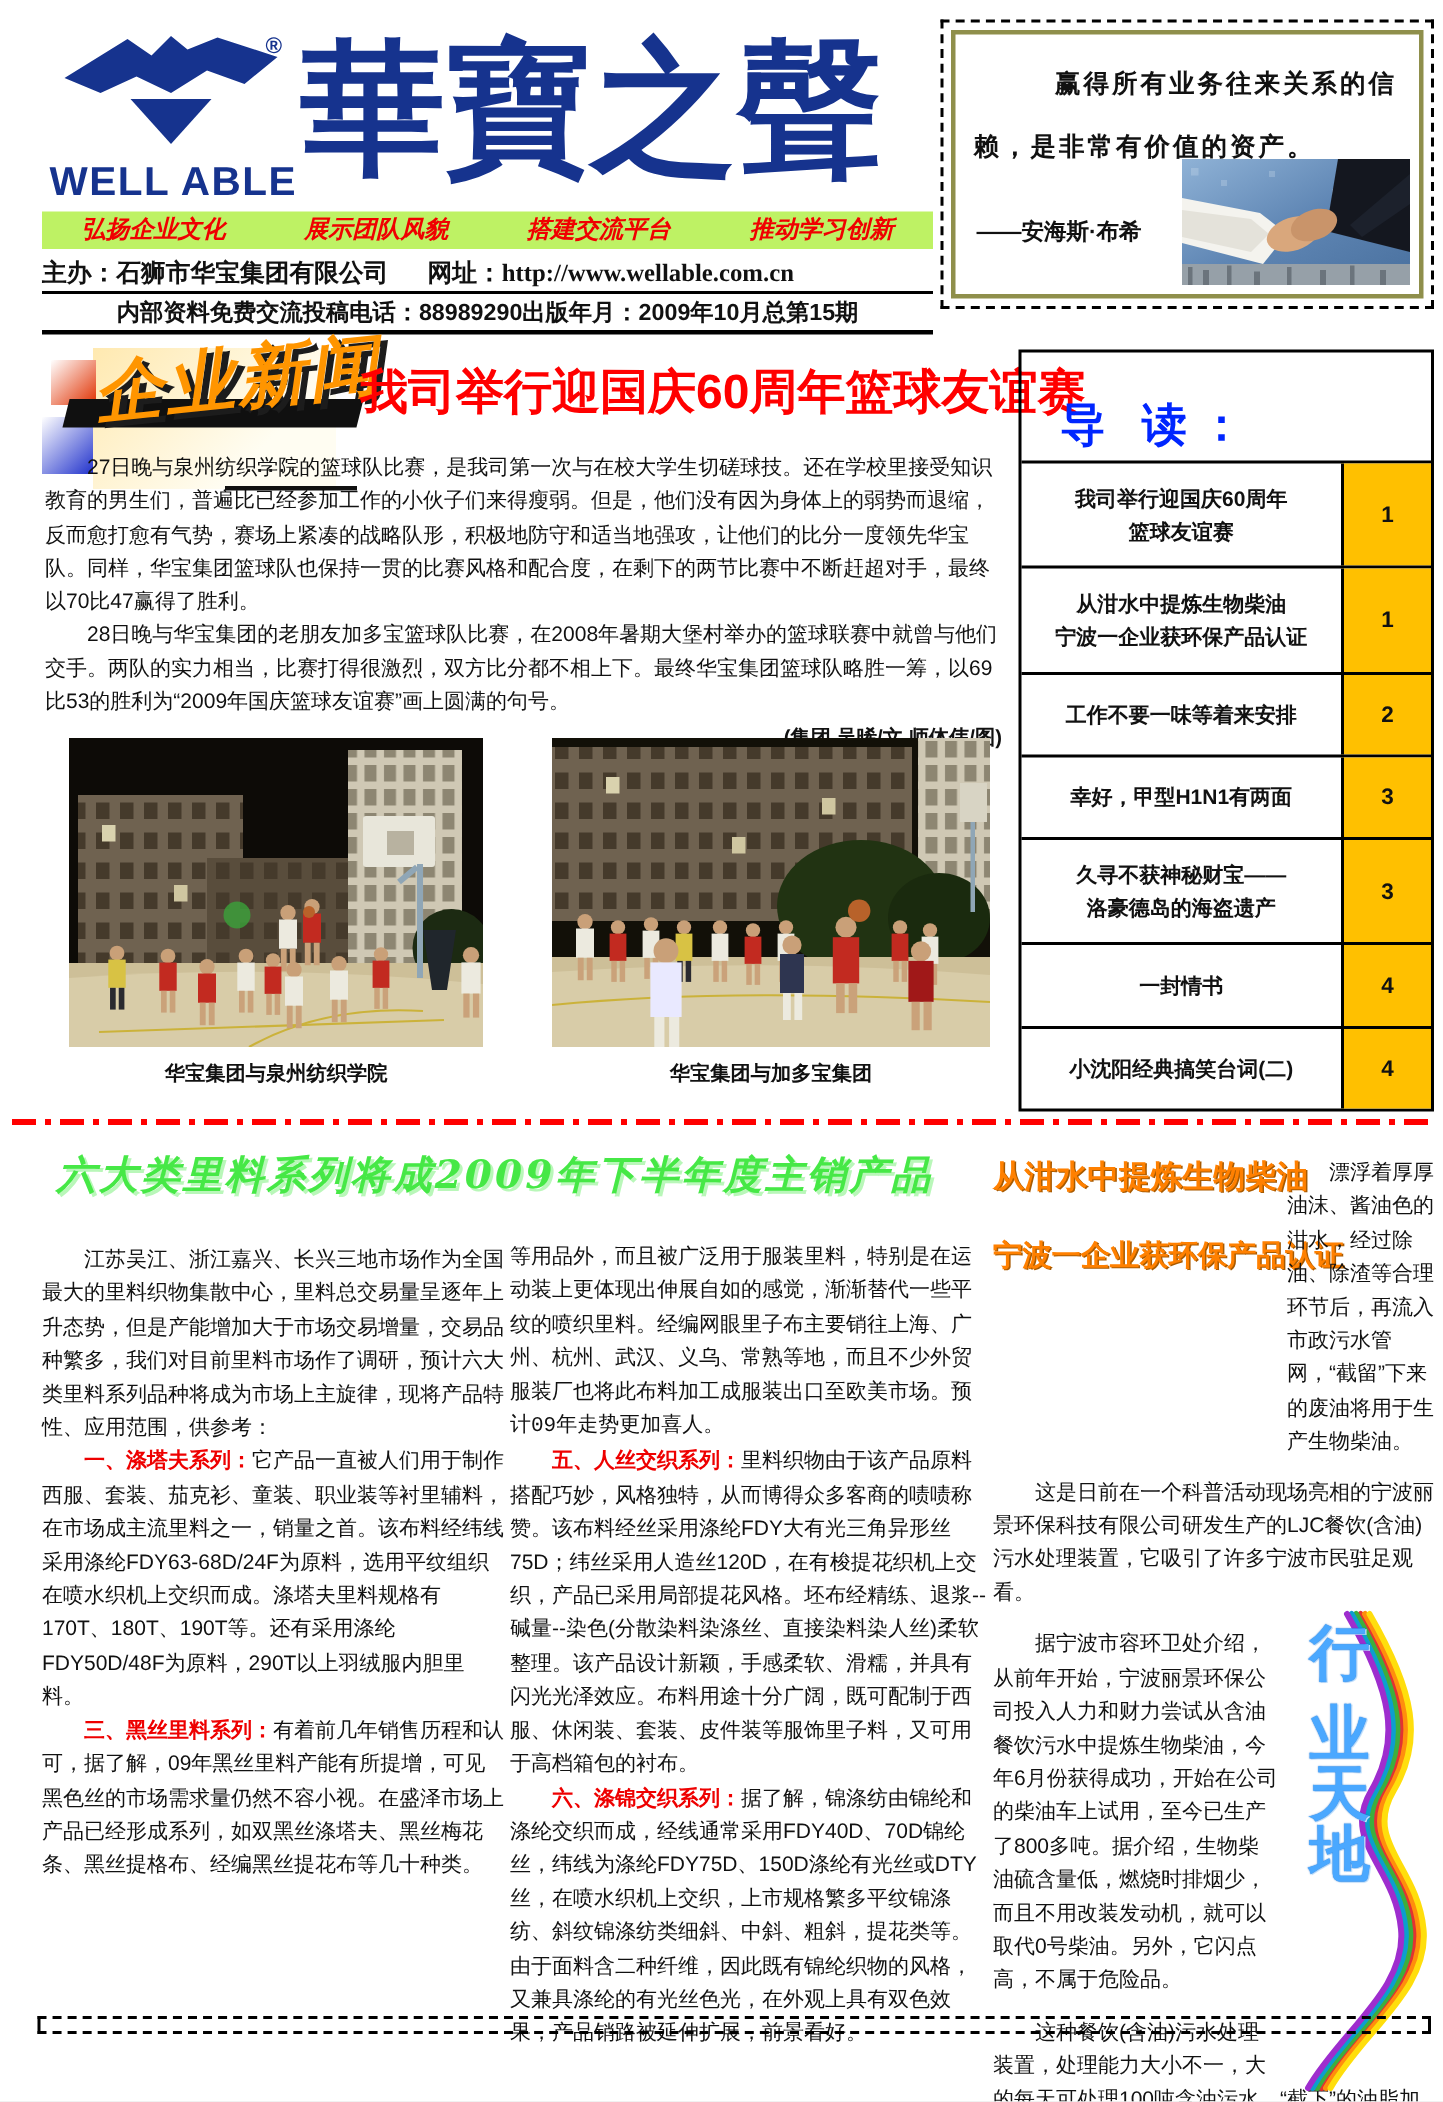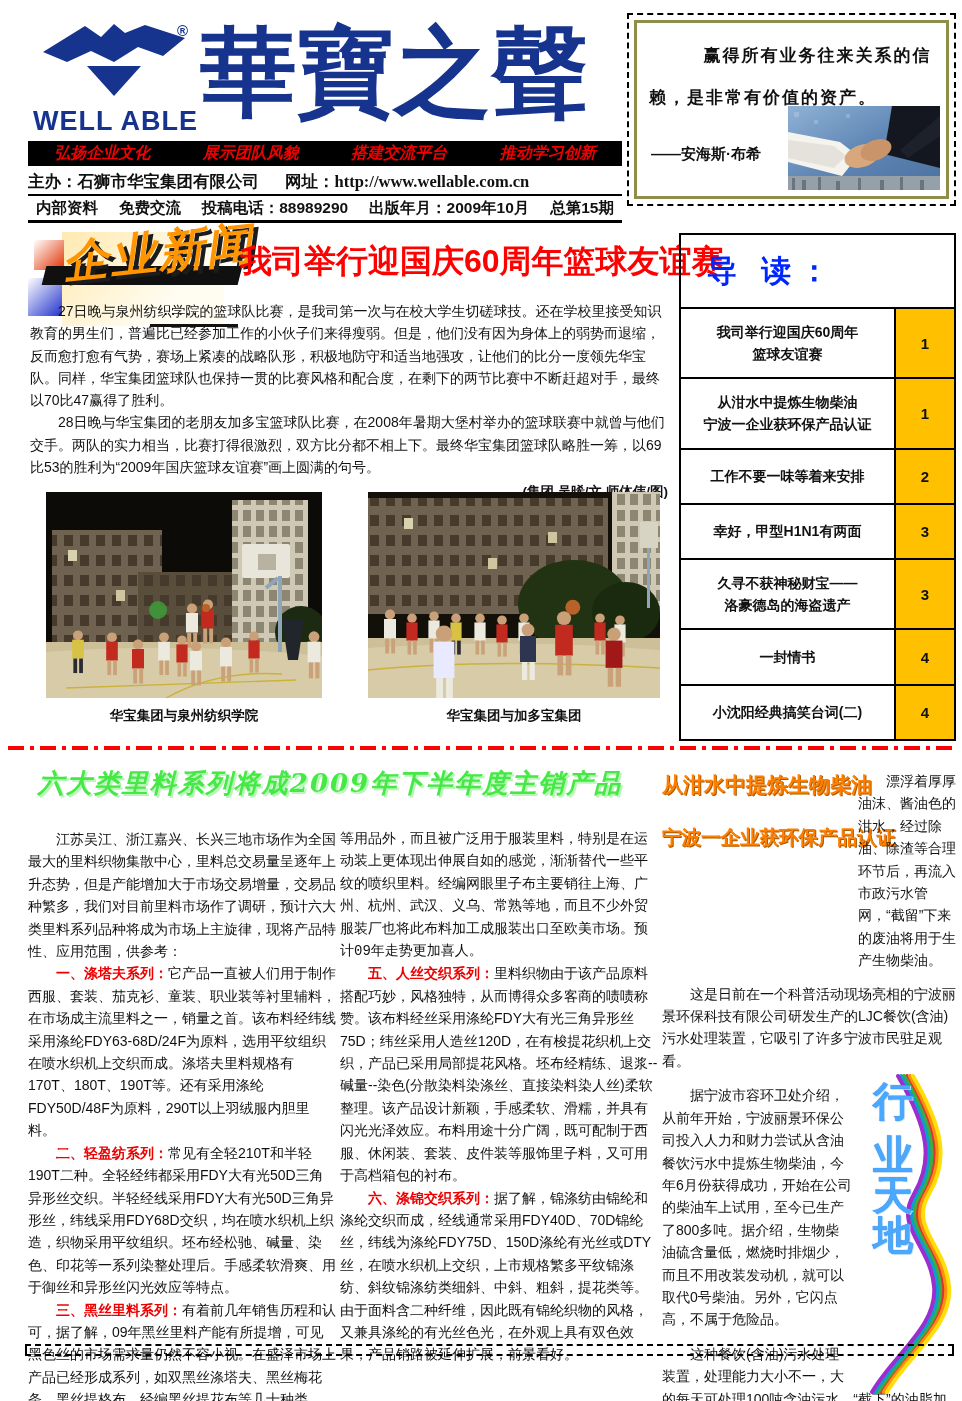--- a/index.html
+++ b/index.html
@@ -7,28 +7,28 @@
         font-family:"Liberation Sans","DejaVu Sans",sans-serif;color:#111;overflow:hidden;}
 
   
   .logo-block{position:absolute;left:30px;top:20px;width:168px;height:125px;}
   .logo-block .eagle{display:block;margin:0 auto;}
   .reg{position:absolute;right:10px;top:2px;font-size:15px;font-weight:bold;color:#16338E;}
   .brand{margin-top:2px;text-align:right;font-size:27px;font-weight:bold;color:#16338E;letter-spacing:1px;}
   .paper-title{position:absolute;left:200px;top:6px;width:422px;height:132px;display:flex;
         justify-content:space-between;align-items:center;font-family:"DejaVu Serif","Liberation Serif",serif;
         font-size:97px;font-weight:900;color:#16338E;line-height:1;}
-  .slogan-bar{position:absolute;left:28px;top:141px;width:594px;height:25px;background:#000000;
+  .slogan-bar{position:absolute;left:28px;top:141px;width:594px;height:25px;background:#bef264;
         display:flex;align-items:center;justify-content:space-around;}
   .slogan-bar span{color:#f00000;font-weight:bold;font-style:italic;font-size:16px;}
   .pub-line{position:absolute;left:28px;top:169px;width:594px;height:25px;display:flex;align-items:center;
         font-size:16.5px;font-weight:bold;border-bottom:2px solid #000;}
   .pub-line .website{margin-left:26px;font-family:"Liberation Serif","DejaVu Serif",serif;}
   .info-line{position:absolute;left:28px;top:197px;width:594px;height:26px;display:flex;align-items:center;
-        justify-content:space-between;font-size:15.5px;font-weight:bold;border-bottom:3px solid #000;padding:0 8px;box-sizing:border-box;}
+        justify-content:center;font-size:15.5px;font-weight:bold;border-bottom:3px solid #000;padding:0 8px;box-sizing:border-box;}
 
   
   .quote-box{position:absolute;left:627px;top:13px;width:329px;height:193px;border:2px dashed #000;box-sizing:border-box;padding:5px;}
   .quote-inner{position:relative;width:100%;height:100%;border:3px solid #8F8F4B;box-sizing:border-box;padding:12px 10px 20px 12px;}
   .quote-text{font-size:17px;font-weight:bold;letter-spacing:2px;line-height:2.45;text-indent:3.2em;}
   .quote-attr{position:absolute;left:14px;bottom:32px;font-size:15px;font-weight:bold;}
   .handshake{position:absolute;right:6px;bottom:6px;}
 
   
   .banner-zone{position:absolute;left:28px;top:226px;width:215px;height:108px;}
@@ -46,21 +46,21 @@
   .news-byline{margin-top:3px;text-align:right;font-weight:bold;font-size:13.5px;}
 
   .photo-fig{position:absolute;top:492px;margin:0;}
   .photo-fig.left{left:46px;width:276px;}
   .photo-fig.right{left:368px;width:292px;}
   .photo-fig svg{display:block;}
   .photo-fig figcaption{margin-top:9px;text-align:center;font-weight:bold;font-size:13.5px;}
 
   
   .guide{position:absolute;left:679px;top:233px;width:277px;height:508px;border:2px solid #000;box-sizing:border-box;display:flex;flex-direction:column;}
-  .g-title{flex:0 0 72px;padding:16px 0 0 26px;font-size:30px;font-weight:bold;color:#0026ff;letter-spacing:8px;box-sizing:border-box;}
+  .g-title{flex:0 0 72px;padding:28px 0 0 26px;font-size:30px;font-weight:bold;color:#0026ff;letter-spacing:8px;box-sizing:border-box;}
   .g-rows{flex:1;display:flex;flex-direction:column;}
   .g-row{flex:1;display:flex;border-top:2px solid #000;}
   .g-row.tall{flex:1.28;}
   .g-label{flex:1;display:flex;align-items:center;justify-content:center;text-align:center;
         font-weight:bold;font-size:14px;line-height:1.6;white-space:pre-line;padding:2px;}
   .g-page{width:58px;border-left:2px solid #000;background:#FFC000;display:flex;align-items:center;justify-content:center;
         font-size:15px;font-weight:bold;}
 
   
   .divider{position:absolute;left:8px;top:746px;width:946px;height:4px;
@@ -363,21 +363,20 @@
   <div class="divider"></div>
 
   <div class="feature-title">六大类里料系列将成2009年下半年度主销产品</div>
 
   <div class="col col1">
 
       <p><span class="lead"></span><span>江苏吴江、浙江嘉兴、长兴三地市场作为全国最大的里料织物集散中心，里料总交易量呈逐年上升态势，但是产能增加大于市场交易增量，交易品种繁多，我们对目前里料市场作了调研，预计六大类里料系列品种将成为市场上主旋律，现将产品特性、应用范围，供参考：</span></p>
 
       <p><span class="lead">一、涤塔夫系列：</span><span>它产品一直被人们用于制作西服、套装、茄克衫、童装、职业装等衬里辅料，在市场成主流里料之一，销量之首。该布料经纬线采用涤纶FDY63-68D/24F为原料，选用平纹组织在喷水织机上交织而成。涤塔夫里料规格有170T、180T、190T等。还有采用涤纶FDY50D/48F为原料，290T以上羽绒服内胆里料。</span></p>
 
-      <p><span class="lead">二、轻盈纺系列：</span><span>常见有全轻210T和半轻190T二种。全轻经纬都采用FDY大有光50D三角异形丝交织。半轻经线采用FDY大有光50D三角异形丝，纬线采用FDY68D交织，均在喷水织机上织造，织物采用平纹组织。坯布经松驰、碱量、染色、印花等一系列染整处理后。手感柔软滑爽、用于御丝和异形丝闪光效应等特点。</span></p>
 
       <p><span class="lead">三、黑丝里料系列：</span><span>有着前几年销售历程和认可，据了解，09年黑丝里料产能有所提增，可见黑色丝的市场需求量仍然不容小视。在盛泽市场上产品已经形成系列，如双黑丝涤塔夫、黑丝梅花条、黑丝提格布、经编黑丝提花布等几十种类。</span></p>
 
     </div>
 
   <div class="col col2">
     <div>
 
         <p class="noindent"><span class="lead"></span><span>等用品外，而且被广泛用于服装里料，特别是在运动装上更体现出伸展自如的感觉，渐渐替代一些平纹的喷织里料。经编网眼里子布主要销往上海、广州、杭州、武汉、义乌、常熟等地，而且不少外贸服装厂也将此布料加工成服装出口至欧美市场。预计09年走势更加喜人。</span></p>
 

